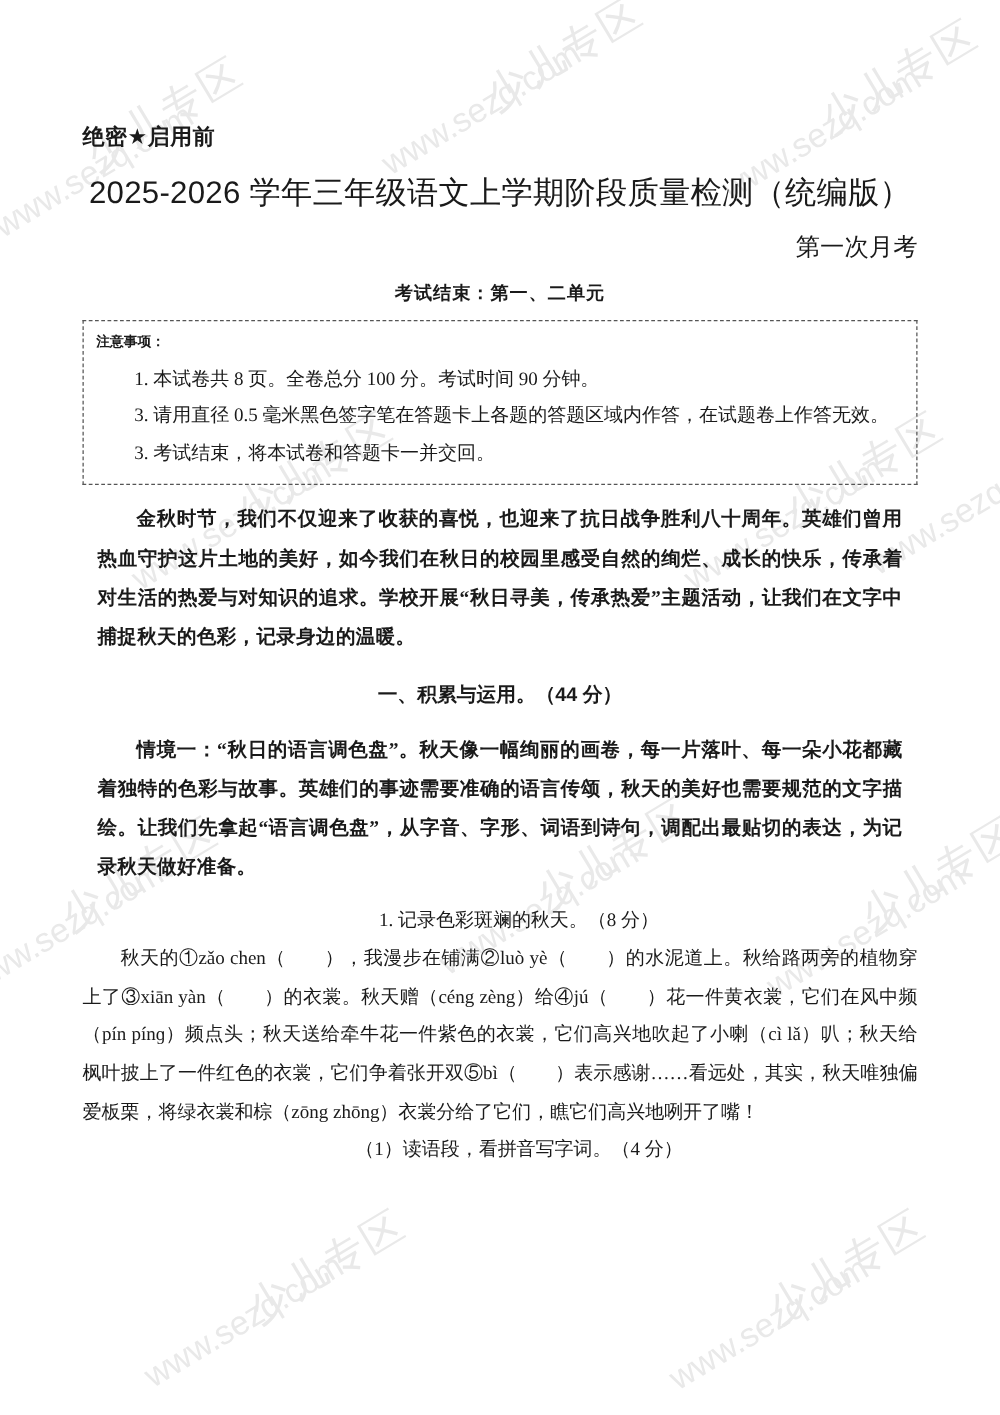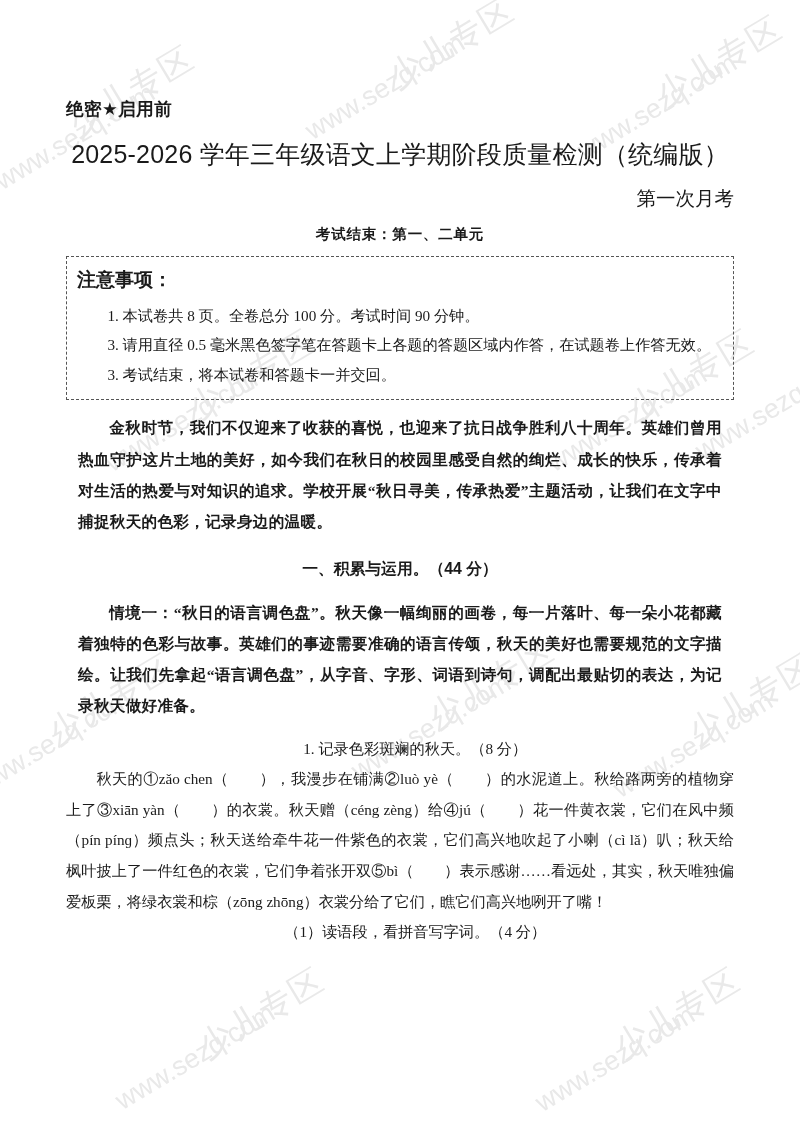--- a/index.html
+++ b/index.html
@@ -91,21 +91,21 @@
   
   #notice-box {
     border: 1px dashed #555;
     padding: 9px 12px 10px 10px;
     margin: 0 0 12px 0;
     box-sizing: border-box;
   }
   .notice-heading {
     font-family: "Liberation Sans", "DejaVu Sans", sans-serif;
     font-weight: bold;
-    font-size: 19px;
+    font-size: 11px;
     margin: 0 0 6px 0;
     line-height: 1.5;
   }
   .notice-item {
     font-size: 15.2px;
     line-height: 1.95;
     text-indent: 2em;
     margin: 0;
     text-align: justify;
     text-justify: inter-ideograph;

